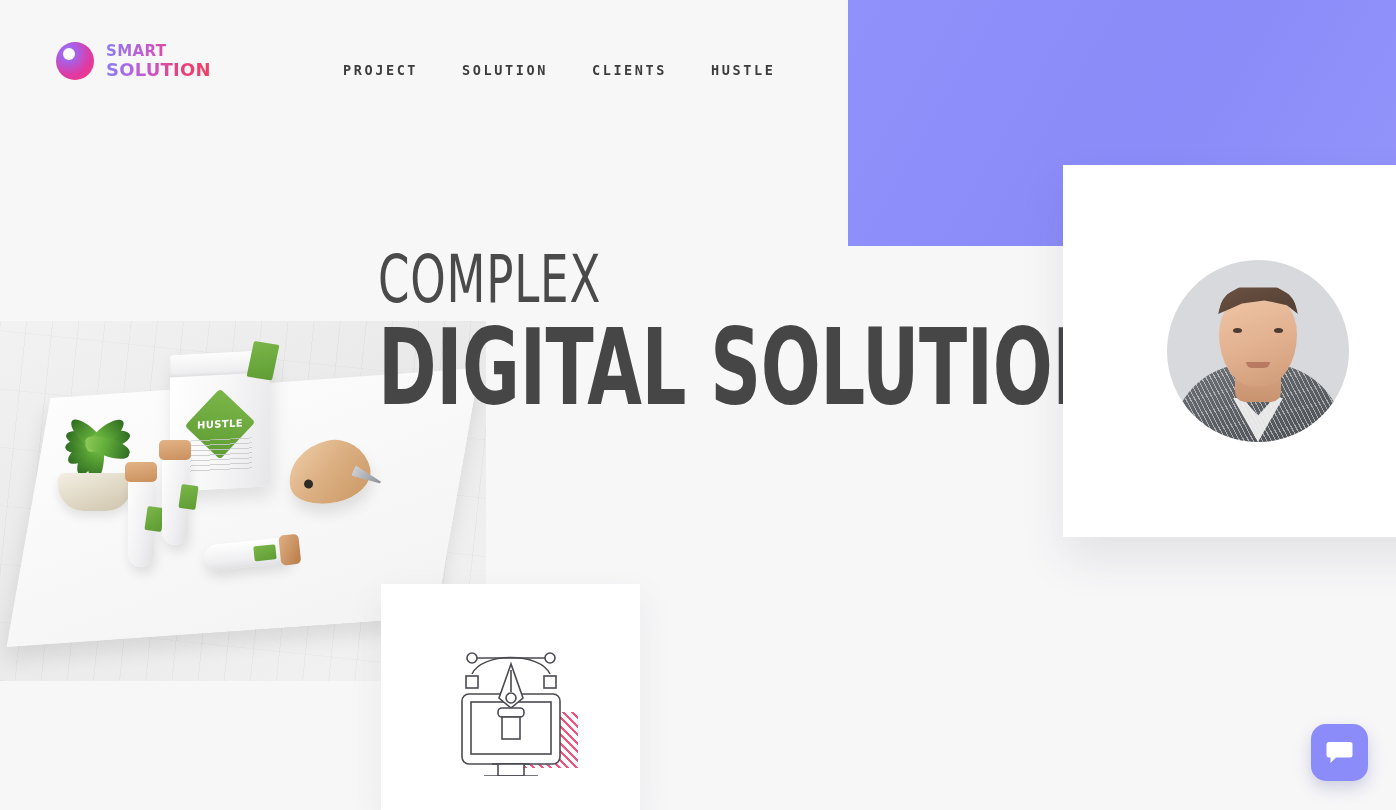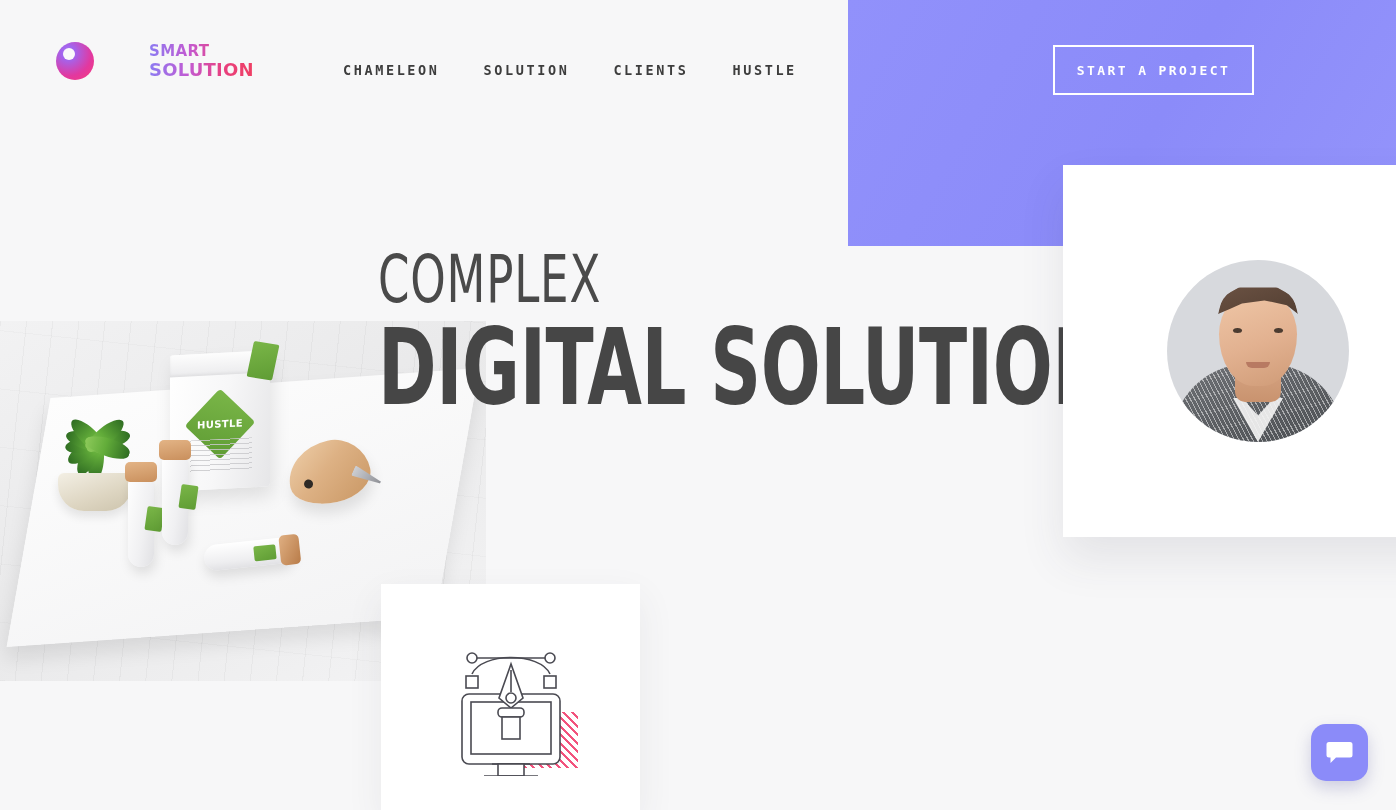--- a/index.html
+++ b/index.html
@@ -76,21 +76,20 @@
     line-height: 1;
   }
   .logo-word span {
     font-family: "DejaVu Sans", sans-serif;
     font-weight: 700;
     letter-spacing: 0.2px;
     background: linear-gradient(90deg, #8b7bf2 0%, #c35ad2 38%, #e8407f 70%, #ef3f63 100%);
     -webkit-background-clip: text;
     background-clip: text;
     color: transparent;
-    margin-left: 43px;
     -webkit-text-fill-color: transparent;
   }
   .logo-word .l1 { font-size: 15px; letter-spacing: 0.4px; }
   .logo-word .l2 { font-size: 18px; margin-top: 2px; letter-spacing: 0.2px; }
 
   .nav {
     position: absolute;
     left: 343px;
     top: 56px;
     display: flex;
@@ -585,27 +584,26 @@
   <div class="header">
     <div class="logo">
       <div class="logo-mark"></div>
       <div class="logo-word">
         <span class="l1">SMART</span>
         <span class="l2">SOLUTION</span>
       </div>
     </div>
 
     <nav class="nav">
-      <a class="nav-item">CHAMELEON</a>
+      <a class="nav-item">PROJECT</a>
       <a class="nav-item">SOLUTION</a>
       <a class="nav-item">CLIENTS</a>
       <a class="nav-item">HUSTLE</a>
     </nav>
 
-    <button class="cta-button">START A PROJECT</button>
   </div>
 
   <div class="chat-widget">
     <svg width="27" height="25" viewBox="0 0 27 25">
       <path d="M3 2 H24 A2.5 2.5 0 0 1 26.5 4.5 V15 A2.5 2.5 0 0 1 24 17.5 H10 L4.5 23 V17.5 H3 A2.5 2.5 0 0 1 0.5 15 V4.5 A2.5 2.5 0 0 1 3 2 Z" fill="#ffffff"></path>
     </svg>
   </div>
 
 </div>
 

